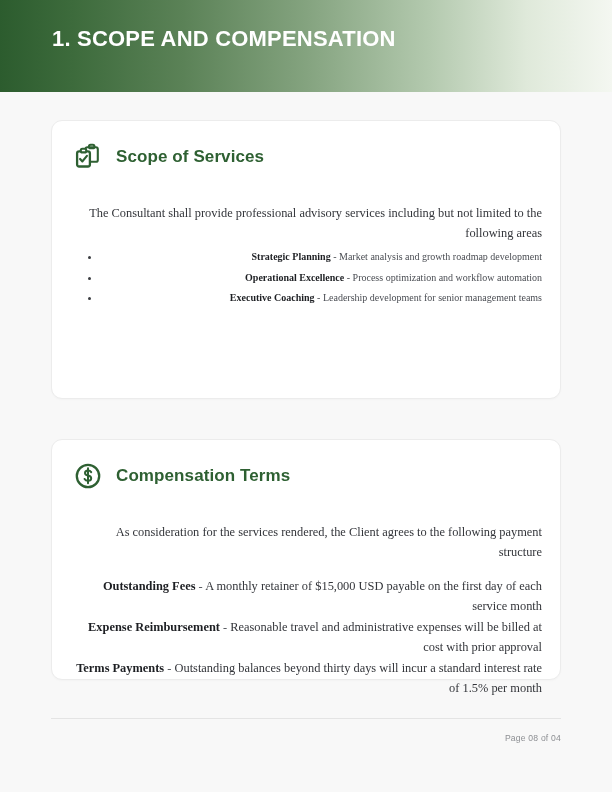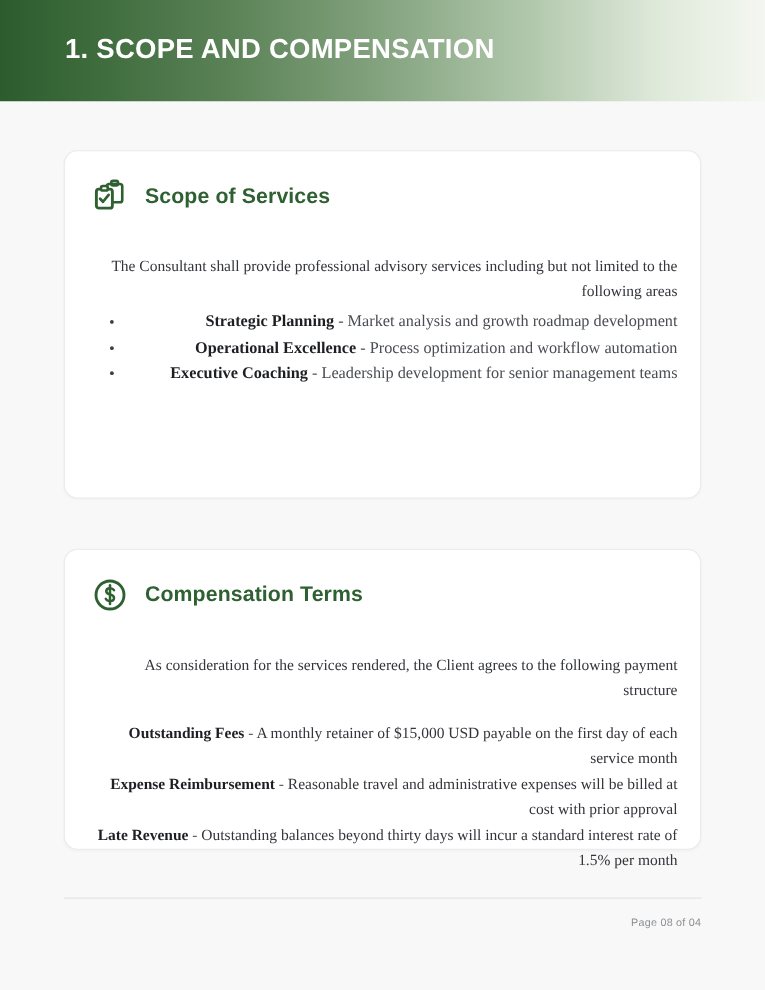--- a/index.html
+++ b/index.html
@@ -14,21 +14,21 @@
     overflow: hidden;
     position: relative;
   }
 
   
   .header-banner {
     position: absolute;
     left: 0;
     top: 0;
     width: 612px;
-    height: 81px;
+    height: 92px;
     background: linear-gradient(90deg,
         #2c5c2e 0%,
         #3d6b3c 12%,
         #5b8257 30%,
         #84a37f 50%,
         #b3c9ae 70%,
         #dfe9da 86%,
         #f4f7f1 100%);
   }
   .header-title {
@@ -110,21 +110,21 @@
     color: #55585e;
   }
 
   ul.bullets {
     margin: 4px 0 0 0;
     padding: 0 0 0 27px;
     list-style: none;
   }
   ul.bullets li {
     font-family: "Liberation Serif", serif;
-    font-size: 13px;
+    font-size: 10px;
     line-height: 20.6px;
     color: #4a4d53;
     position: relative;
     padding-left: 0;
   }
   ul.bullets li:before {
     content: "";
     position: absolute;
     left: -13px;
     top: 9px;
@@ -222,21 +222,21 @@
       <p class="body-text">As consideration for the services rendered, the Client agrees to the following payment structure</p>
 
       <div class="para-block">
         <p class="body-text">
           <span class="lead">Outstanding Fees</span><span class="dash"> - </span><span>A monthly retainer of $15,000 USD payable on the first day of each service month</span>
         </p>
         <p class="body-text">
           <span class="lead">Expense Reimbursement</span><span class="dash"> - </span><span>Reasonable travel and administrative expenses will be billed at cost with prior approval</span>
         </p>
         <p class="body-text">
-          <span class="lead">Late Revenue</span><span class="dash"> - </span><span>Outstanding balances beyond thirty days will incur a standard interest rate of 1.5% per month</span>
+          <span class="lead">Terms Payments</span><span class="dash"> - </span><span>Outstanding balances beyond thirty days will incur a standard interest rate of 1.5% per month</span>
         </p>
       </div>
     </div>
   </div>
 
   <div class="footer-rule"></div>
   <div class="footer-text">Page 08 of 04</div>
 
 </div>
 

